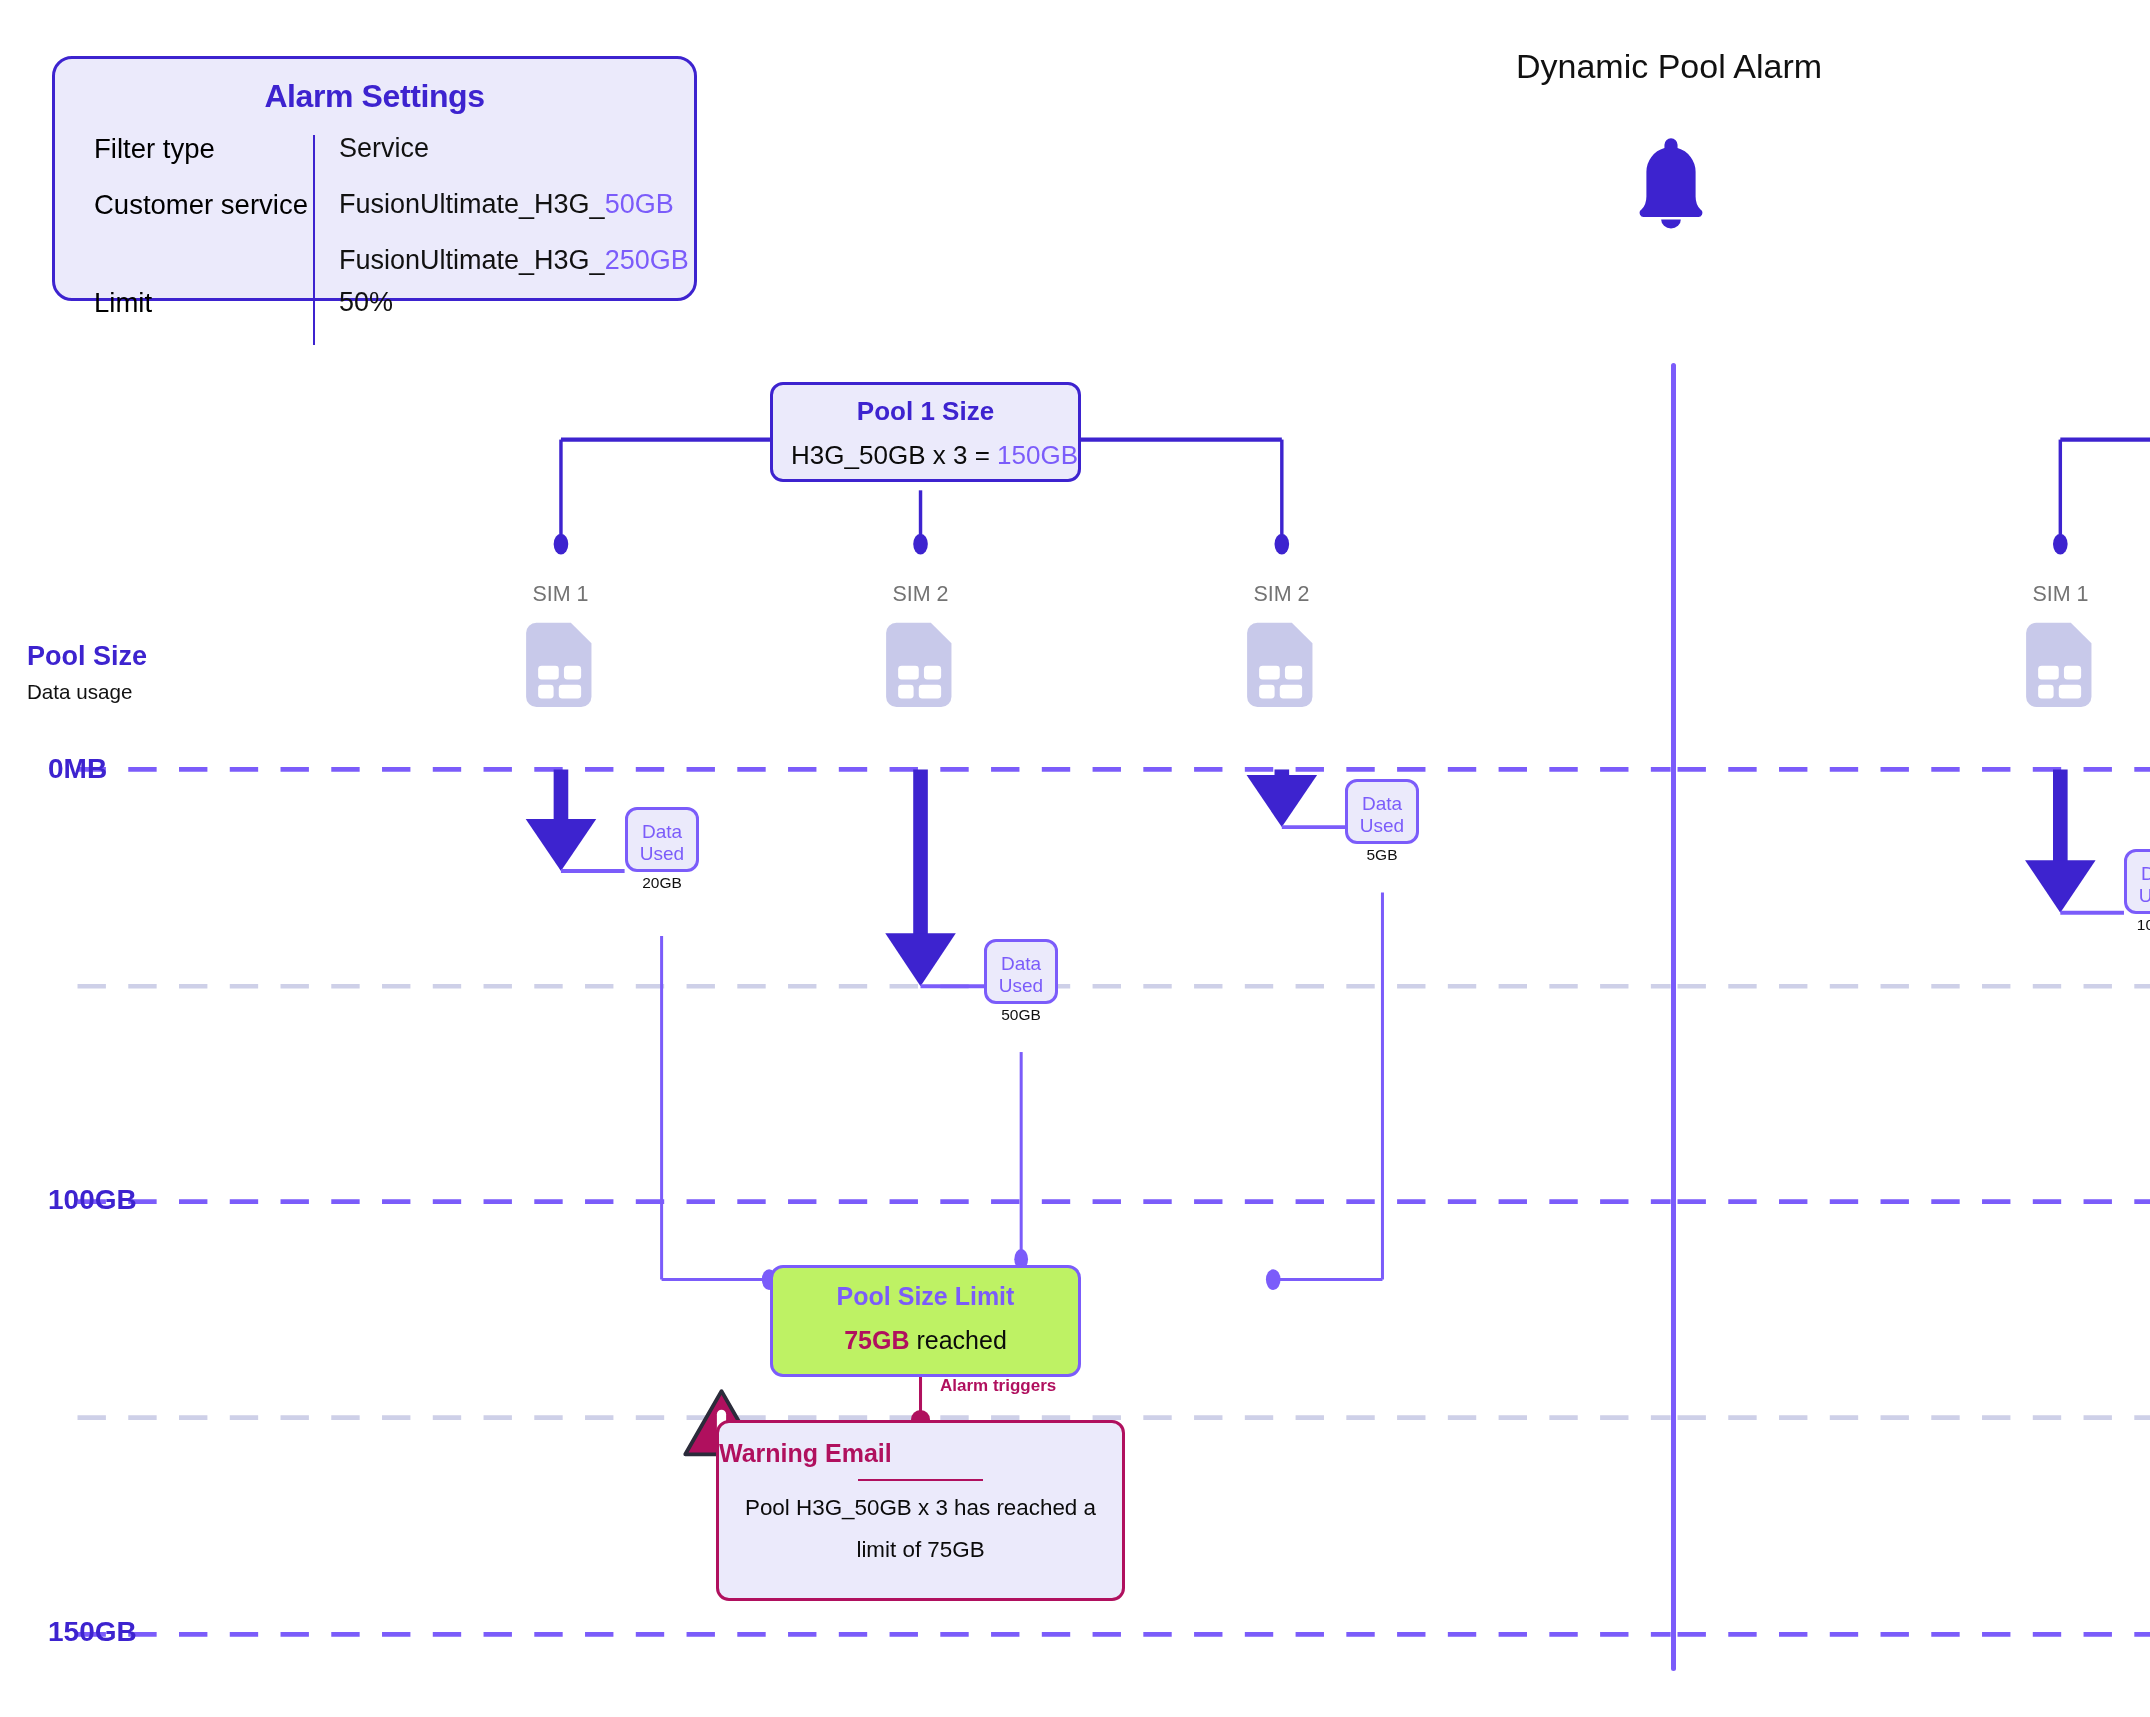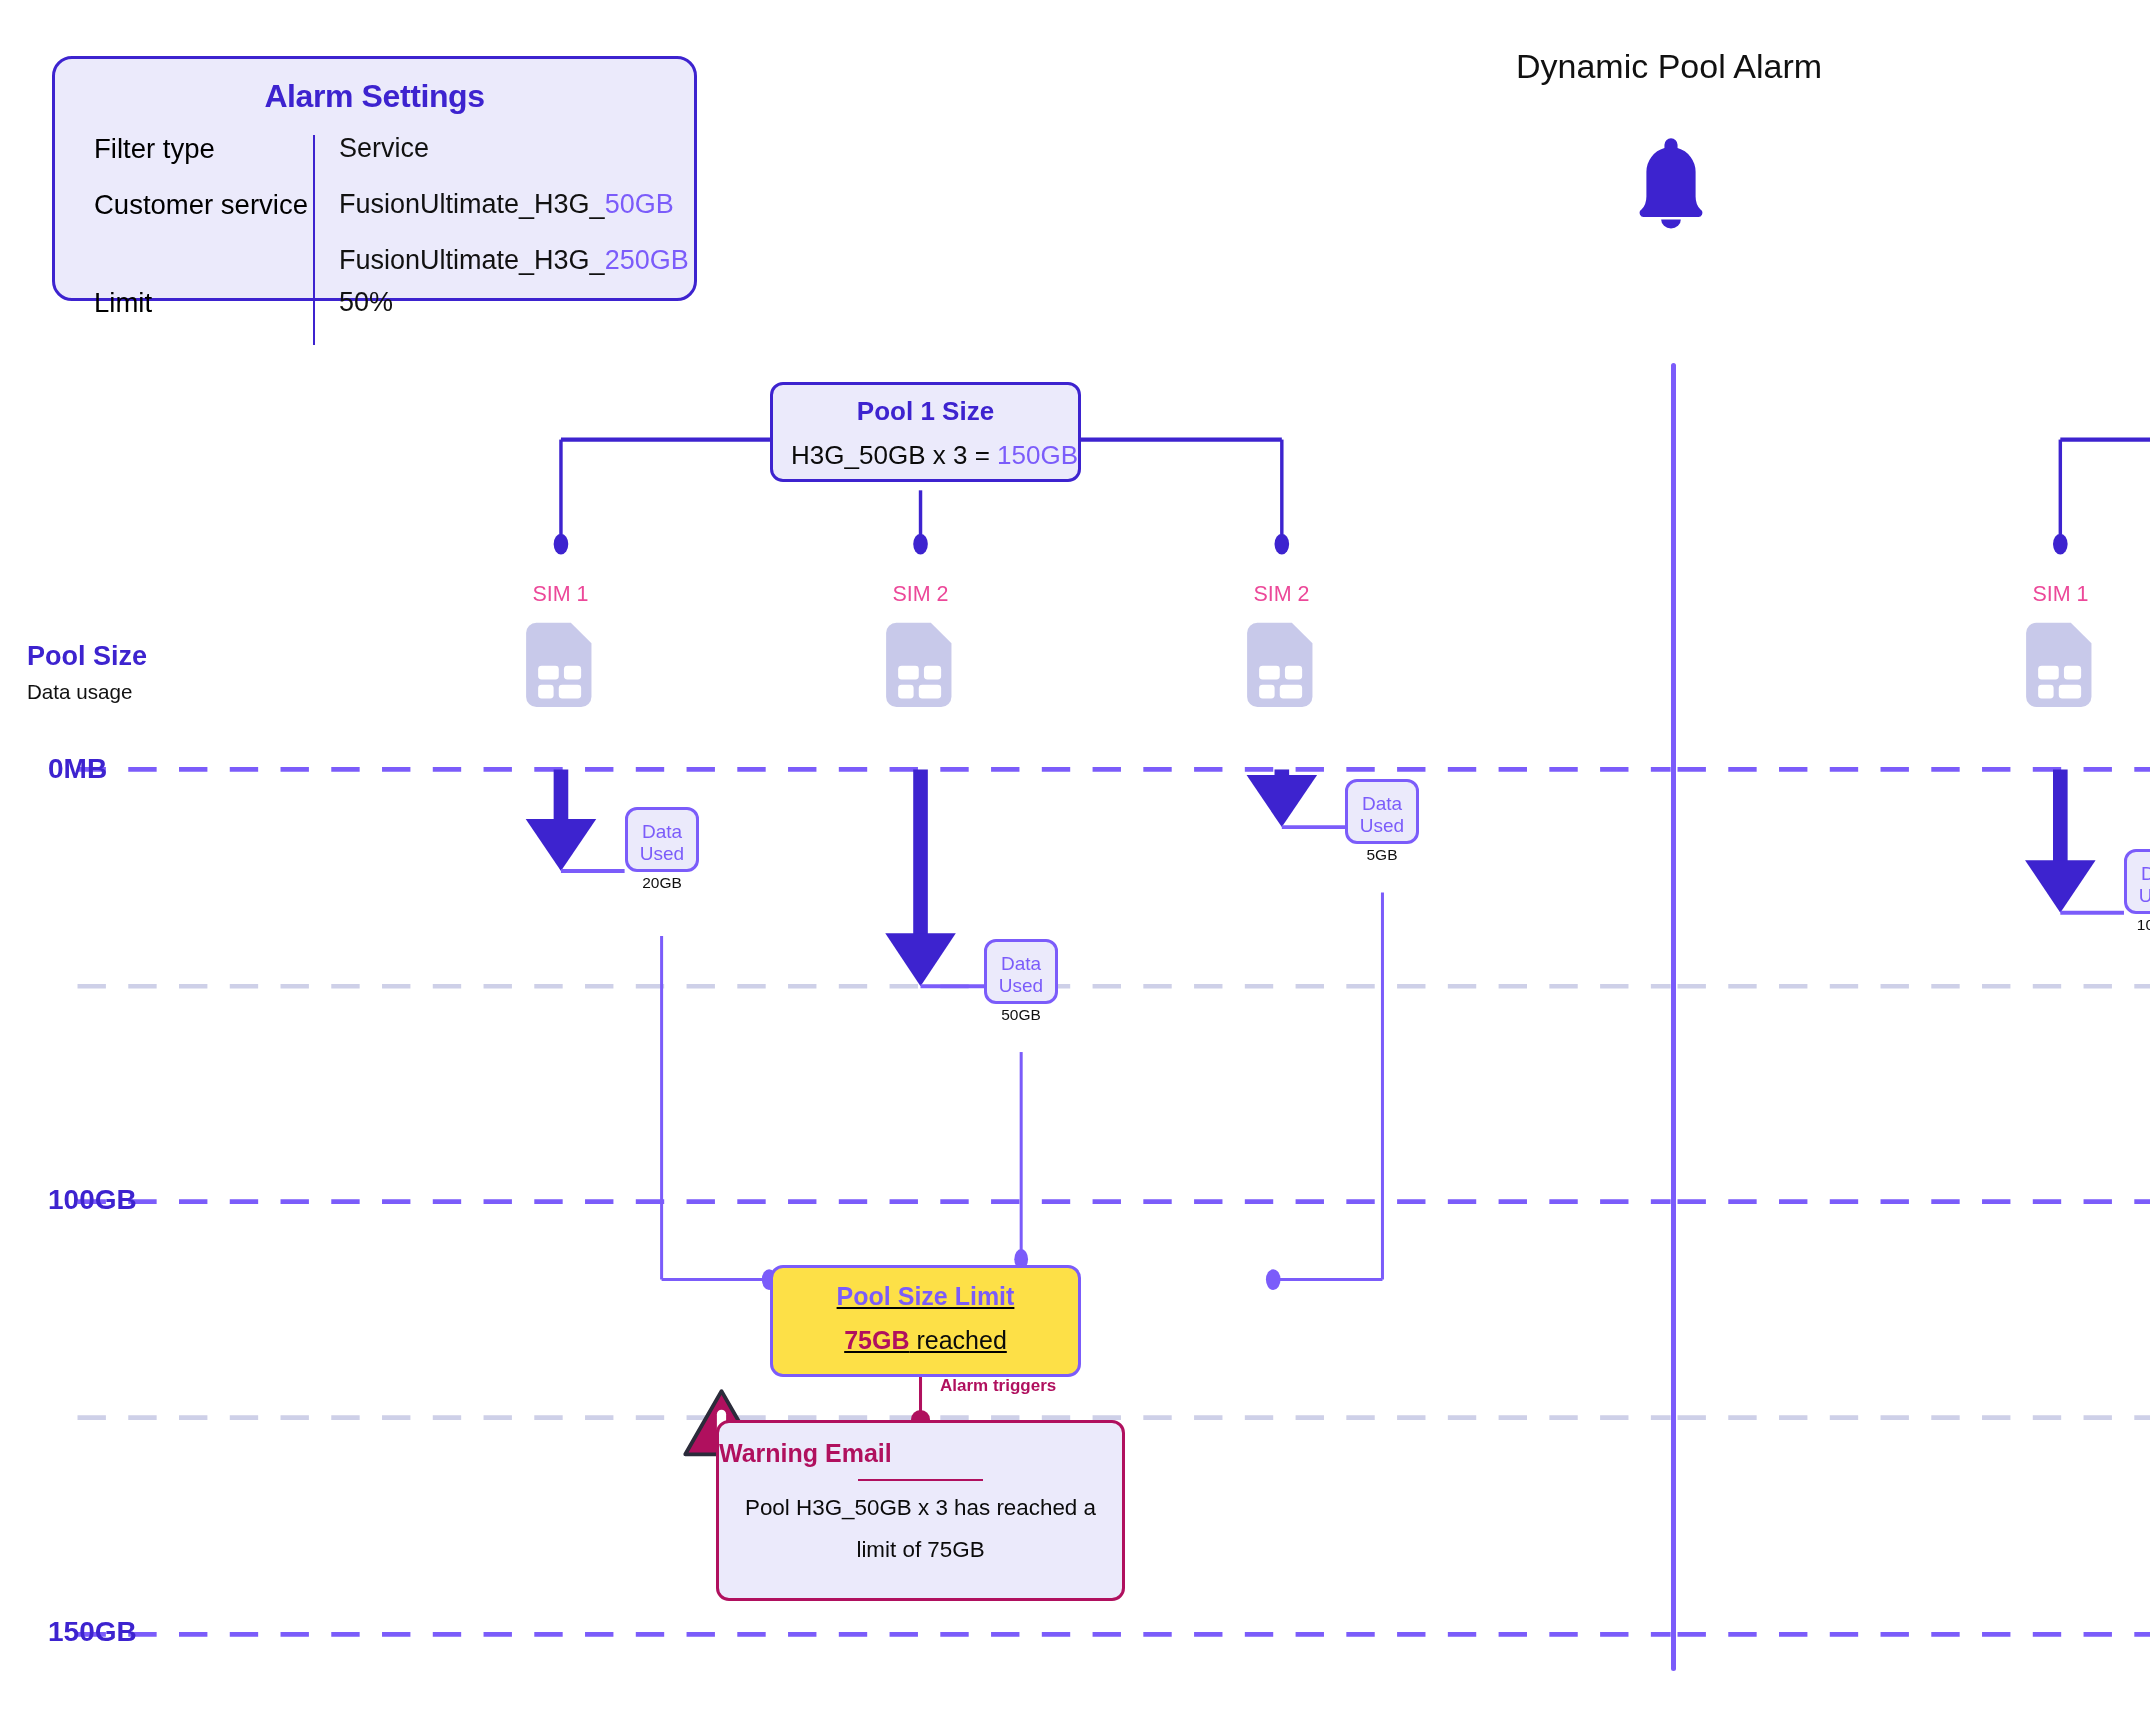--- a/index.html
+++ b/index.html
@@ -56,34 +56,34 @@
   }
   .pool-box .t{
     text-align:center;color:#3d23cf;font-weight:bold;font-size:26px;margin-top:11.2px;
   }
   .pool-box .s{
     text-align:right;font-size:26px;color:#0b0b0b;margin-top:13px;white-space:nowrap;
   }
   .pool-box .s .hl{color:#7b5cfa;}
 
   .sim-label{
-    font-size:21.5px;color:#ec4899;font-weight:500;text-align:center;width:129px;
+    font-size:21.5px;color:#737373;font-weight:500;text-align:center;width:129px;
   }
   .sim-icon{width:69px;height:86px;}
 
   .du-box{
     background:#ebeafb;border:3px solid #7b5cfa;border-radius:12px;
     box-sizing:border-box;width:74px;height:65px;
   }
   .du-box .t{text-align:center;color:#7b5cfa;font-size:19px;margin-top:11px;}
   .du-box .s{text-align:center;color:#101010;font-size:15.5px;margin-top:8.6px;}
 
   .limit-box{
-    background:#fde047;border:3.4px solid #7b5cfa;border-radius:13px;
-    box-sizing:border-box;width:311px;height:112px;text-decoration:underline;
+    background:#bef264;border:3.4px solid #7b5cfa;border-radius:13px;
+    box-sizing:border-box;width:311px;height:112px;
   }
   .limit-box .t{text-align:center;color:#7b5cfa;font-weight:bold;font-size:25px;margin-top:13.8px;}
   .limit-box .s{text-align:center;font-size:25px;color:#0b0b0b;margin-top:15.5px;}
   .limit-box .s b{color:#b0105e;}
 
   .warn-box{
     background:#ebeafb;border:3.4px solid #b0105e;border-radius:13px;
     box-sizing:border-box;width:409px;height:181px;
   }
   .warn-box .t{color:#b0105e;font-weight:bold;font-size:25px;margin-top:15.5px;}

